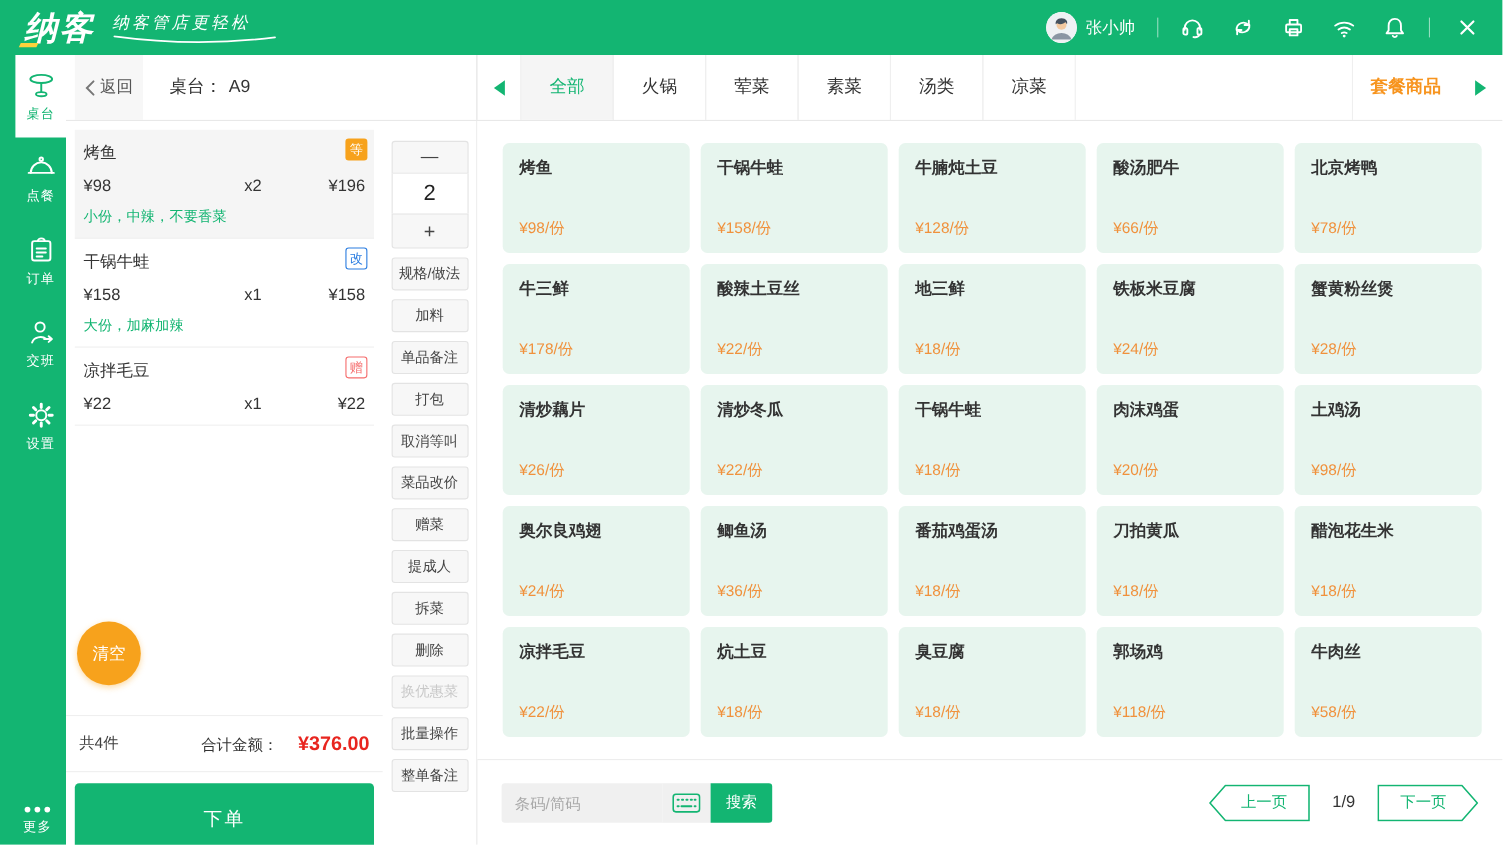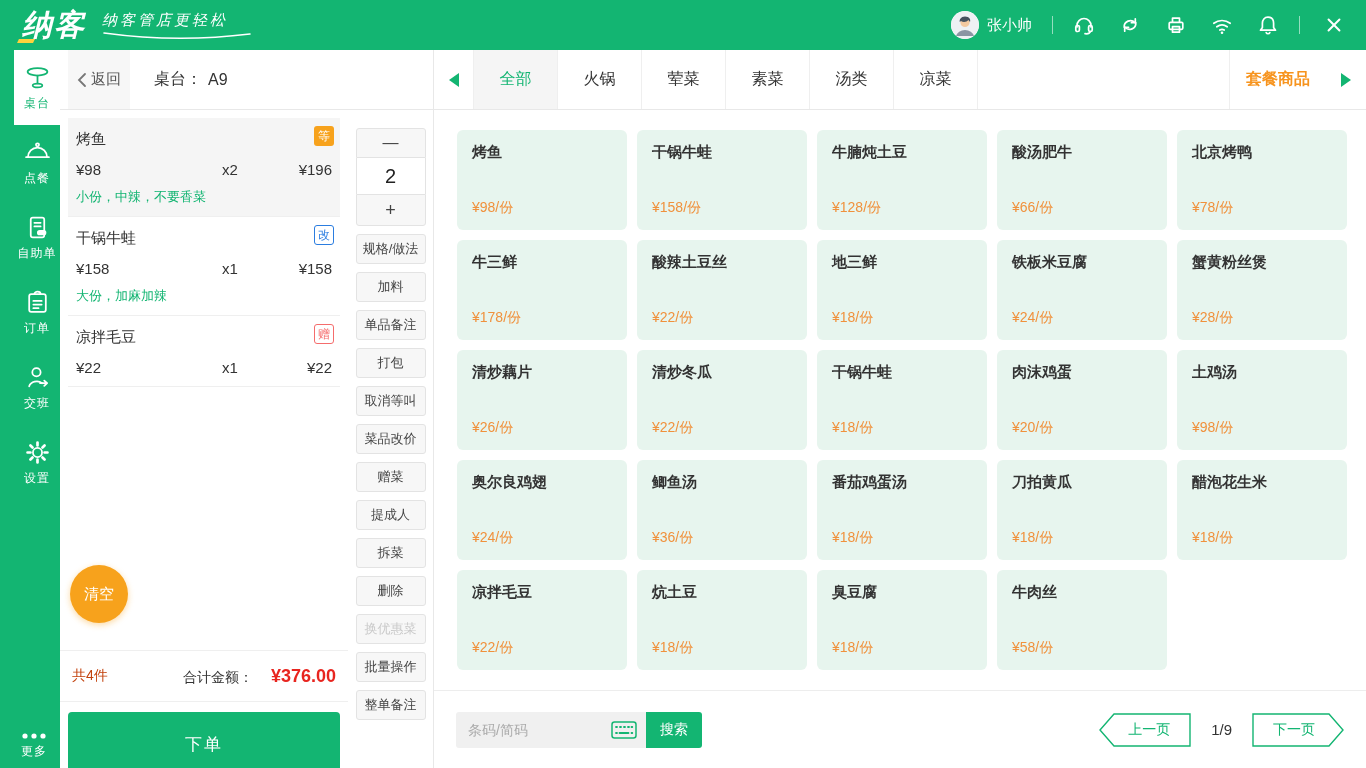--- a/index.html
+++ b/index.html
@@ -59,21 +59,21 @@
   .b-wait{background:var(--orange);color:#fff;}
   .b-modify{background:#fff;color:var(--badge-blue);border:1px solid var(--badge-blue);}
   .b-gift{background:#fff;color:var(--badge-red);border:1px solid var(--badge-red);}
   .oi-row{margin-top:12px;display:flex;align-items:center;font-size:15px;color:#333;}
   .oi-price{flex:1;}
   .oi-qty{width:60px;text-align:center;}
   .oi-total{width:72px;text-align:right;}
   .oi-note{margin-top:10px;font-size:13px;color:var(--accent);}
   .clear-btn{position:absolute;left:10px;top:455px;width:58px;height:58px;border-radius:50%;background:var(--orange);color:#fff;font-size:15px;display:flex;align-items:center;justify-content:center;cursor:pointer;box-shadow:0 2px 6px rgba(247,162,28,.4);}
   .order-summary{position:absolute;left:0;right:0;top:540px;height:52px;border-top:1px solid #efefef;border-bottom:1px solid #efefef;display:flex;align-items:center;padding:0 12px;}
-  .sum-count{font-size:14px;color:#c2410c;}
+  .sum-count{font-size:14px;color:#404040;}
   .sum-right{margin-left:auto;display:flex;align-items:baseline;gap:18px;}
   .sum-label{font-size:14px;color:#333;}
   .sum-total{font-size:18px;font-weight:700;color:var(--total-red);}
   .submit-btn{position:absolute;left:8px;right:8px;top:602px;height:64px;background:var(--accent);color:#fff;font-size:17px;letter-spacing:2px;border-radius:4px;display:flex;align-items:center;justify-content:center;cursor:pointer;}
 
   
   .actions-col{position:absolute;left:348px;top:110px;width:85px;height:658px;background:#fff;}
   .actions-inner{width:70px;margin:18px auto 0;}
   .step-minus{height:30px;background:#f7f7f7;border:1px solid #e3e3e3;border-radius:3px 3px 0 0;display:flex;align-items:center;justify-content:center;font-size:16px;color:#444;cursor:pointer;}
   .step-value{height:36px;background:#fff;border-left:1px solid #e3e3e3;border-right:1px solid #e3e3e3;display:flex;align-items:center;justify-content:center;font-size:20px;color:#222;}
@@ -192,30 +192,20 @@
       </div>
       <div class="side-item">
         <span class="side-ico">
           <svg width="27" height="27" viewBox="0 0 26 26" fill="none" stroke="currentColor" stroke-width="1.7" stroke-linecap="round" stroke-linejoin="round">
             <path d="M3.8 17.5 a9.2 9.2 0 0 1 18.4 0"></path>
             <path d="M2 17.5 h22"></path>
             <circle cx="13" cy="5.6" r="1.5"></circle>
           </svg>
         </span>
         <div class="side-label">点餐</div>
-      </div>
-      <div class="side-item">
-        <span class="side-ico">
-          <svg width="27" height="27" viewBox="0 0 26 26" fill="none" stroke="currentColor" stroke-width="1.7" stroke-linecap="round" stroke-linejoin="round">
-            <rect x="6.5" y="3.5" width="13" height="19" rx="2"></rect>
-            <path d="M10 8.5 h6 M10 12 h6"></path>
-            <rect x="12.5" y="15.5" width="9" height="5" rx="2.5" fill="currentColor" stroke="none"></rect>
-          </svg>
-        </span>
-        <div class="side-label">自助单</div>
       </div>
       <div class="side-item">
         <span class="side-ico">
           <svg width="27" height="27" viewBox="0 0 26 26" fill="none" stroke="currentColor" stroke-width="1.7" stroke-linecap="round" stroke-linejoin="round">
             <rect x="5" y="5" width="16" height="17" rx="2"></rect>
             <path d="M10 5 a3 2.4 0 0 1 6 0"></path>
             <path d="M9 11.5 h8 M9 15 h8 M9 18.5 h5"></path>
           </svg>
         </span>
         <div class="side-label">订单</div>
@@ -428,20 +418,24 @@
       </div>
       <div class="card">
         <div class="card-name">炕土豆</div>
         <div class="card-price">¥18/份</div>
       </div>
       <div class="card">
         <div class="card-name">臭豆腐</div>
         <div class="card-price">¥18/份</div>
       </div>
       <div class="card">
+        <div class="card-name">郭场鸡</div>
+        <div class="card-price">¥118/份</div>
+      </div>
+      <div class="card">
         <div class="card-name">牛肉丝</div>
         <div class="card-price">¥58/份</div>
       </div>
     </div>
 </div>
 
 <div class="footer-bar">
   <div class="search-group">
     <input class="search-input" placeholder="条码/简码" style="">
     <div class="kb-zone">

